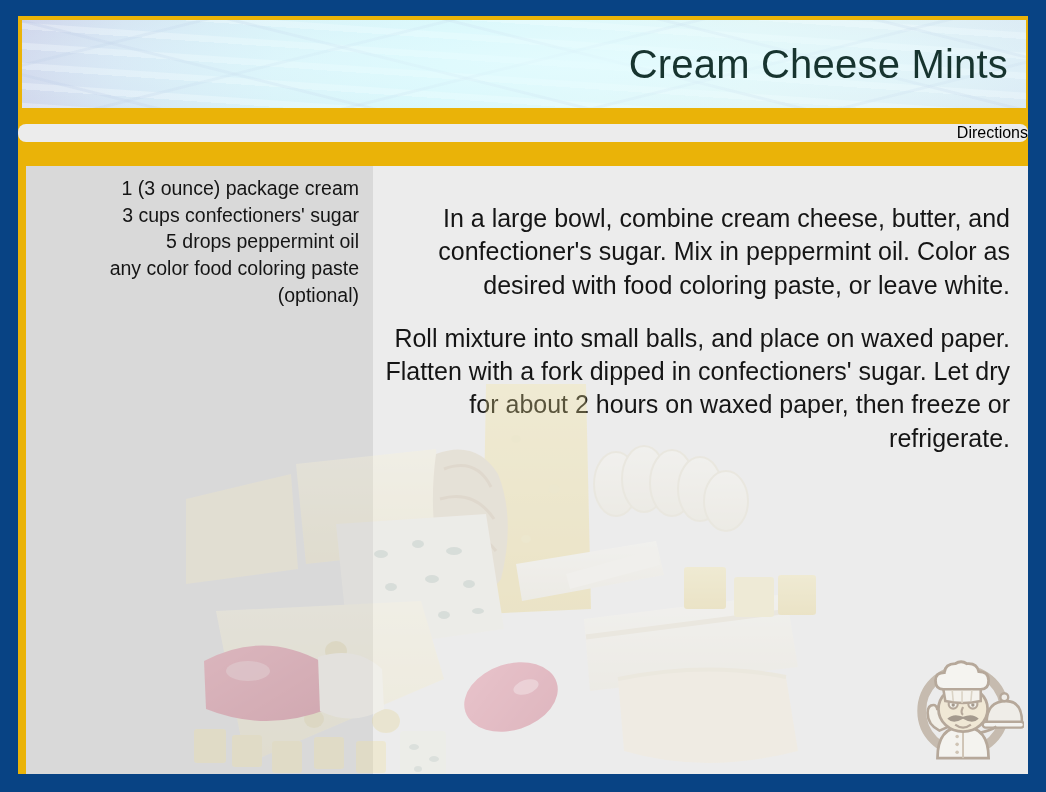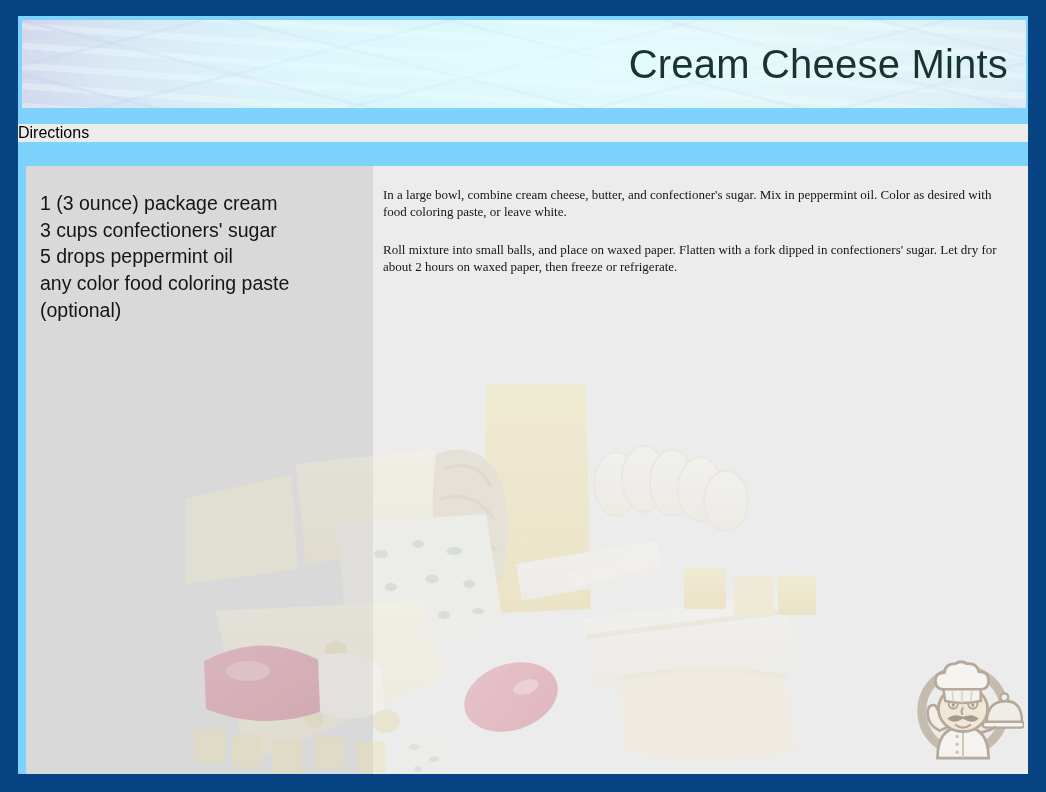--- a/index.html
+++ b/index.html
@@ -19,22 +19,23 @@
     box-sizing: border-box;
     background: #084384;
     overflow: hidden;
   }
   #card-inner {
     position: absolute;
     left: 18px;
     top: 16px;
     right: 18px;
     bottom: 18px;
-    background: #7dd3fc;
-    overflow: hidden;
+    background: #eab308;
+    overflow: hidden;
+    text-align: right;
   }
 
   
   #header-banner {
     position: absolute;
     left: 4px;
     top: 4px;
     width: 1004px;
     height: 88px;
     overflow: hidden;
@@ -100,20 +101,21 @@
     right: 0;
     bottom: 0;
   }
   #ingredients-heading {
     left: 8px;
     background: #dcdcdc;
   }
   #directions-heading {
     left: 351px;
     background: #ececec;
+    border-radius: 8px;
   }
 
   #ingredients-panel {
     position: absolute;
     left: 8px;
     top: 42px;
     width: 347px;
     bottom: 0;
     background: #d9d9d9;
     z-index: 2;
@@ -126,35 +128,34 @@
     right: 0;
     bottom: 0;
     background: #ececec;
     z-index: 1;
     overflow: hidden;
   }
 
   #ingredients-list {
     position: relative;
     z-index: 3;
-    padding: 24px 14px 0 14px;
+    padding: 9px 14px 0 14px;
     font-size: 19.5px;
     line-height: 1.37;
     color: #151515;
   }
   .ingredient-line { white-space: pre-wrap; }
 
   #directions-body {
     position: relative;
     z-index: 3;
-    padding: 20px 18px 0 14px;
-    font-size: 13px;
+    padding: 36px 18px 0 14px;
+    font-size: 25px;
     line-height: 1.33;
     color: #151515;
-    font-family: Liberation Serif, serif;
   }
   .direction-paragraph { margin: 0 0 20px 0; }
 
   
   #cheese-photo {
     position: absolute;
     left: 168px;
     top: 255px;
     width: 660px;
     height: 400px;

